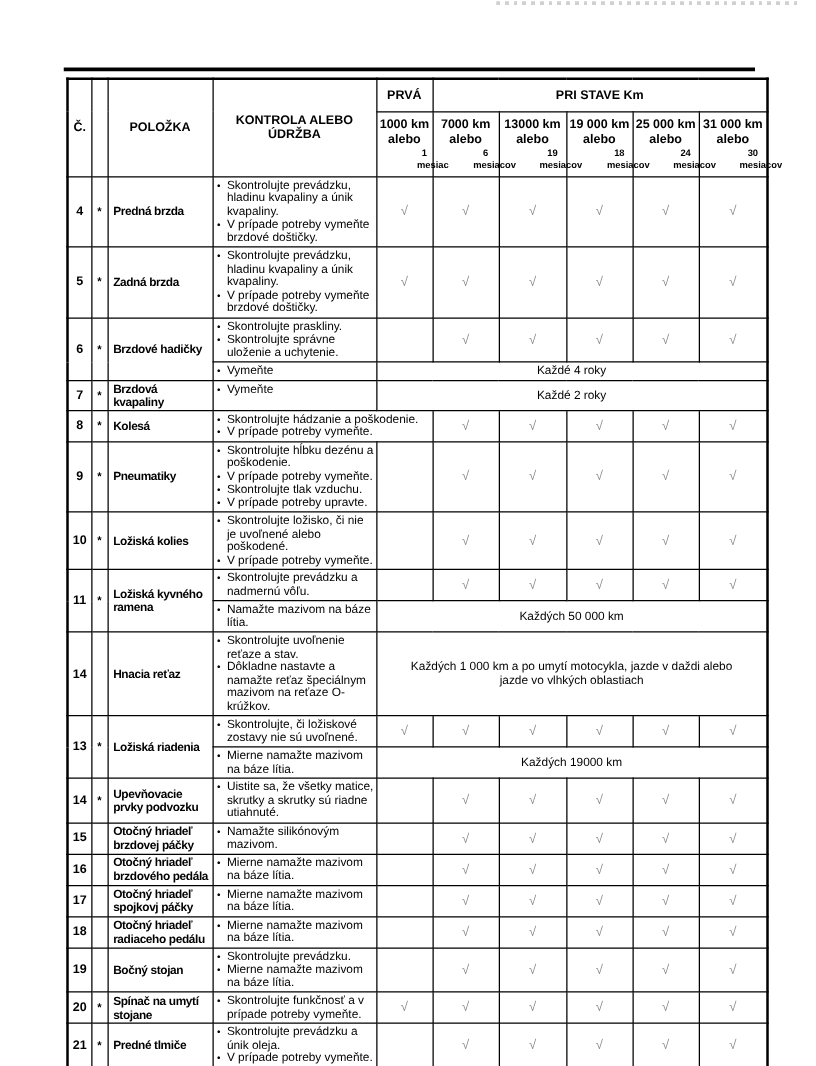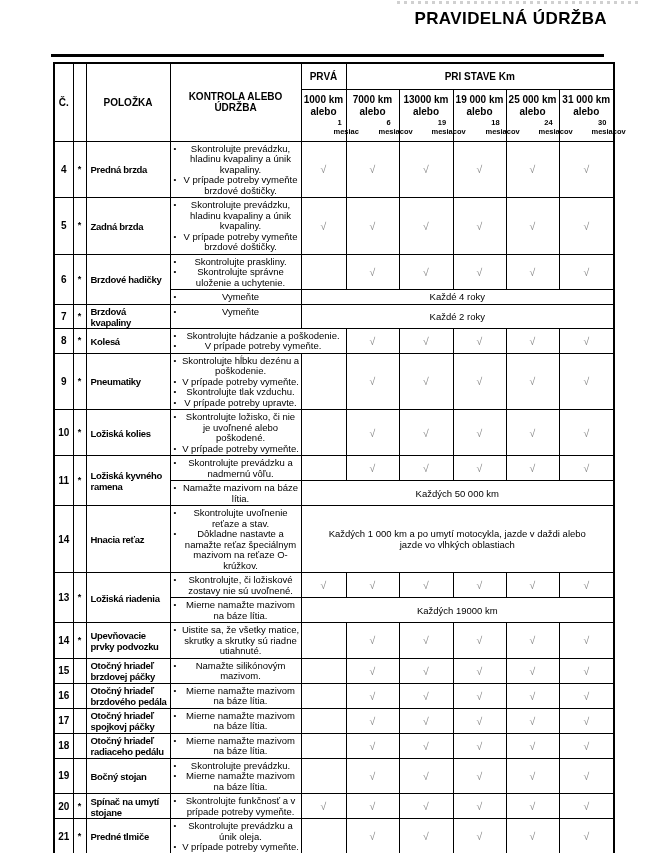--- a/index.html
+++ b/index.html
@@ -37,32 +37,31 @@
   .th-main { font-size: 10px; }
 
   tbody td { vertical-align: middle; }
   .num-cell  { text-align: center; font-weight: bold; font-size: 10px; }
   .star-cell { text-align: center; font-weight: bold; font-size: 9px; line-height: 1; }
   .item-cell { font-weight: bold; font-size: 9.5px; line-height: 11px;
     padding: 1px 1px 0 4px; letter-spacing: -0.3px; }
   .tasks-cell { vertical-align: top; padding: 2px 1px 1px 3px; font-size: 9.5px; line-height: 10.5px; }
   .task { display: flex; }
   .task .bullet { flex: none; width: 8px; font-size: 8px; line-height: 10.5px; }
-  .task .task-text { flex: 1 1 auto; text-align: center; }
+  .task .task-text { flex: 1 1 auto; }
   .check-cell { text-align: center; font-size: 10.5px; }
   .span-cell  { text-align: center; font-size: 9.5px; line-height: 11px; padding: 1px 24px; }
 </style>
 </head>
 <body>
 
 <div class="page">
 
   <div class="crop-artifact"></div>
 
-  <div class="page-title">PRAVIDELNÁ ÚDRŽBA</div>
 
   <div class="rule"></div>
 
   <table class="maint">
     <colgroup>
       <col class="c-num">
         <col class="c-star">
         <col class="c-item">
         <col class="c-ctrl">
       <col class="c-k0">

